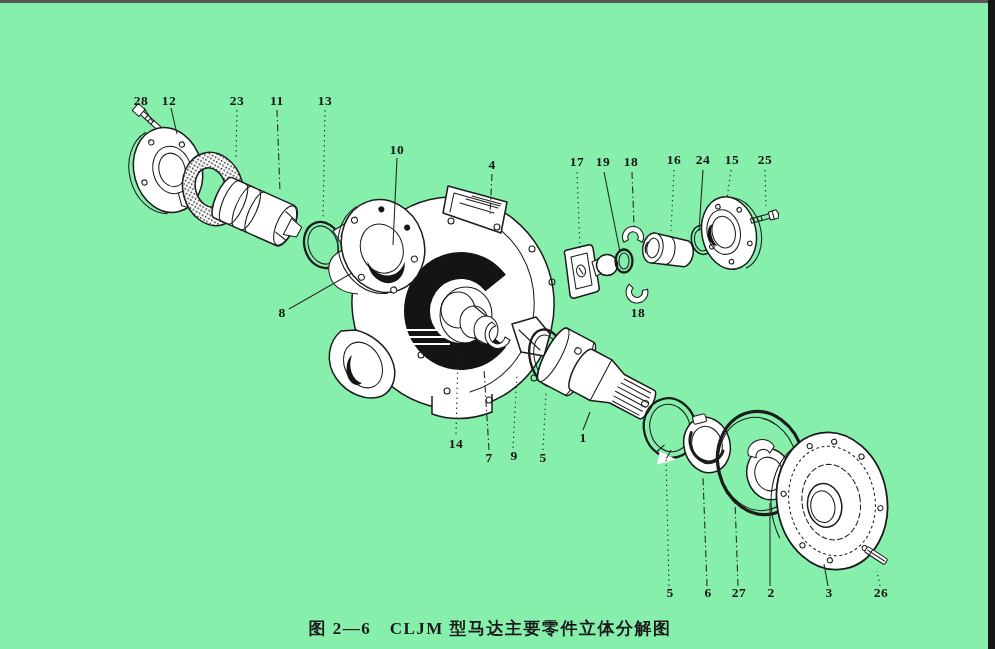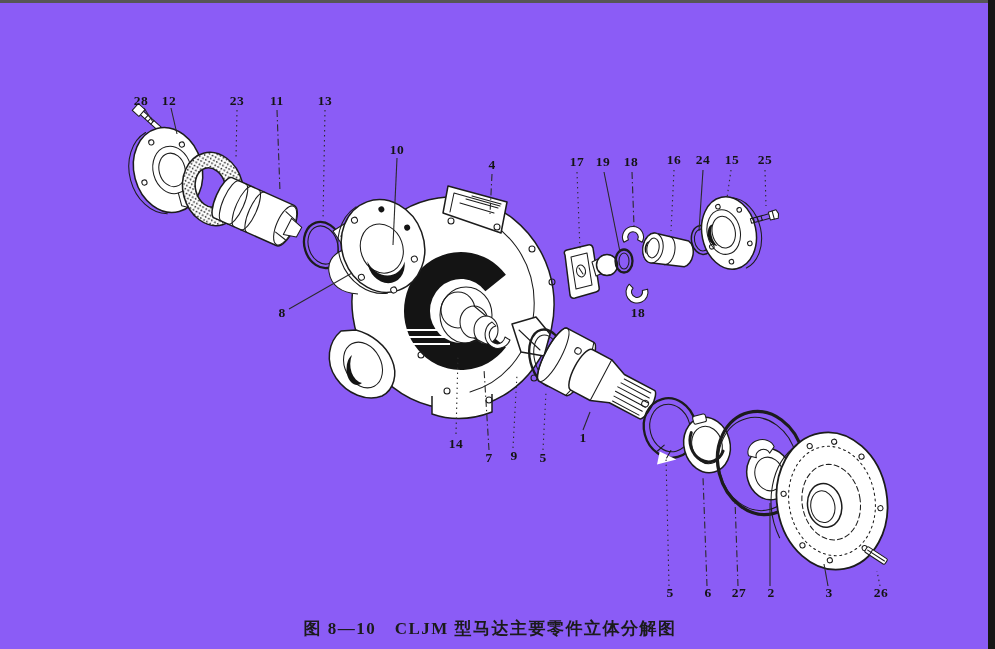--- a/index.html
+++ b/index.html
@@ -1,18 +1,18 @@
 <!DOCTYPE html>
 <html><head>
 <meta charset="utf-8">
 <style>
   html,body{margin:0;padding:0;background:#e8e8e8;}
   .page{
     position:relative;width:995px;height:649px;margin:0 auto;
-    background:#8b5cf6;overflow:hidden;
+    background:#86efac;overflow:hidden;
     font-family:"Liberation Serif", serif;
   }
   .strip-top{position:absolute;left:0;top:0;width:995px;height:3px;background:#565656;}
   .strip-right{position:absolute;right:0;top:0;width:7px;height:649px;background:#161616;}
   svg.diagram{position:absolute;left:0;top:0;}
   .caption{
     position:absolute;left:0;top:617px;width:980px;text-align:center;
     font-weight:700;font-size:17px;letter-spacing:1.5px;color:#1b1b1b;
     font-family:"Liberation Serif", serif;
   }
@@ -318,14 +318,14 @@
         <text x="739" y="597" text-anchor="middle" class="callout-text">27</text>
         <line x1="770" y1="586" x2="770" y2="503" class="leader leader-solid"></line>
         <text x="771" y="597" text-anchor="middle" class="callout-text">2</text>
         <line x1="828" y1="586" x2="824" y2="564" class="leader leader-solid"></line>
         <text x="829" y="597" text-anchor="middle" class="callout-text">3</text>
         <line x1="880" y1="586" x2="877" y2="571" class="leader leader-dotted"></line>
         <text x="881" y="597" text-anchor="middle" class="callout-text">26</text>
       </g>
   </svg>
 
-  <div class="caption">图 8—10　CLJM 型马达主要零件立体分解图</div>
+  <div class="caption">图 2—6　CLJM 型马达主要零件立体分解图</div>
 </div>
 
 </body></html>

